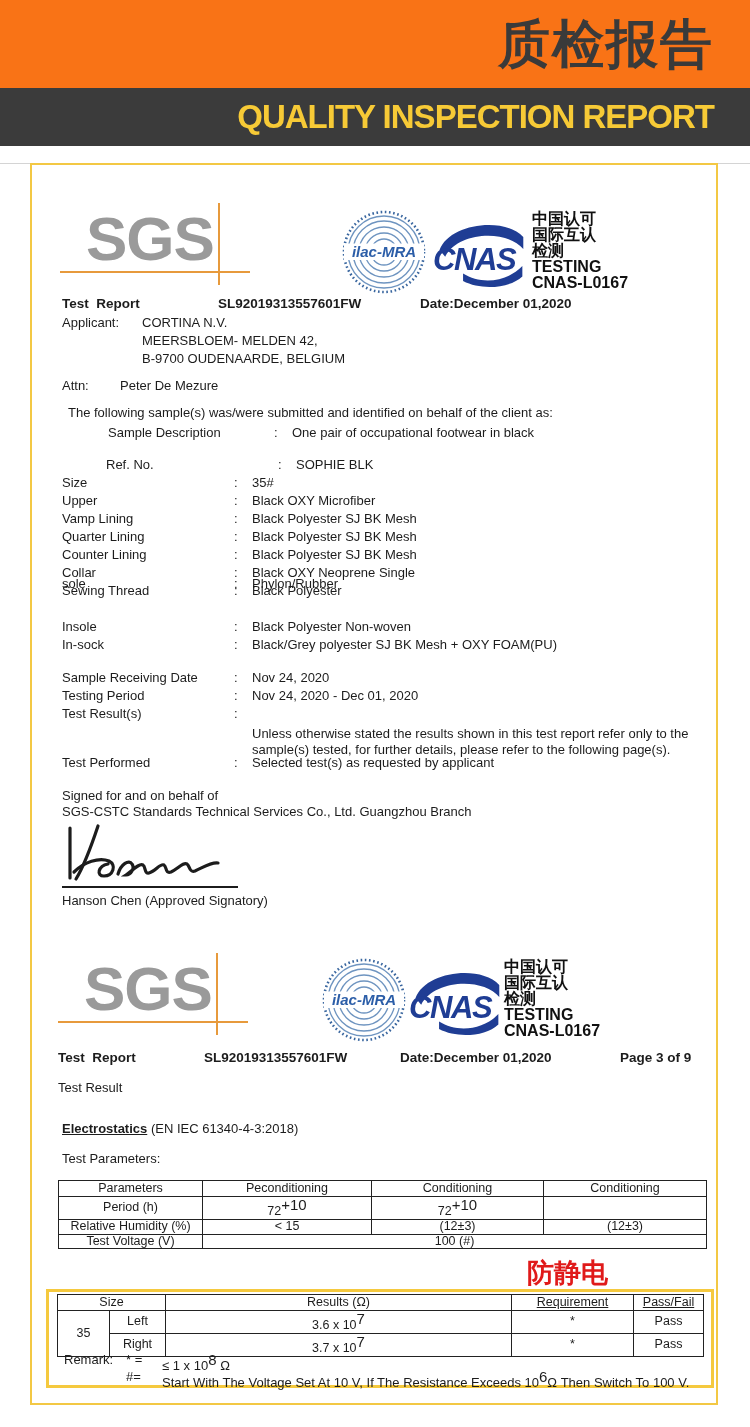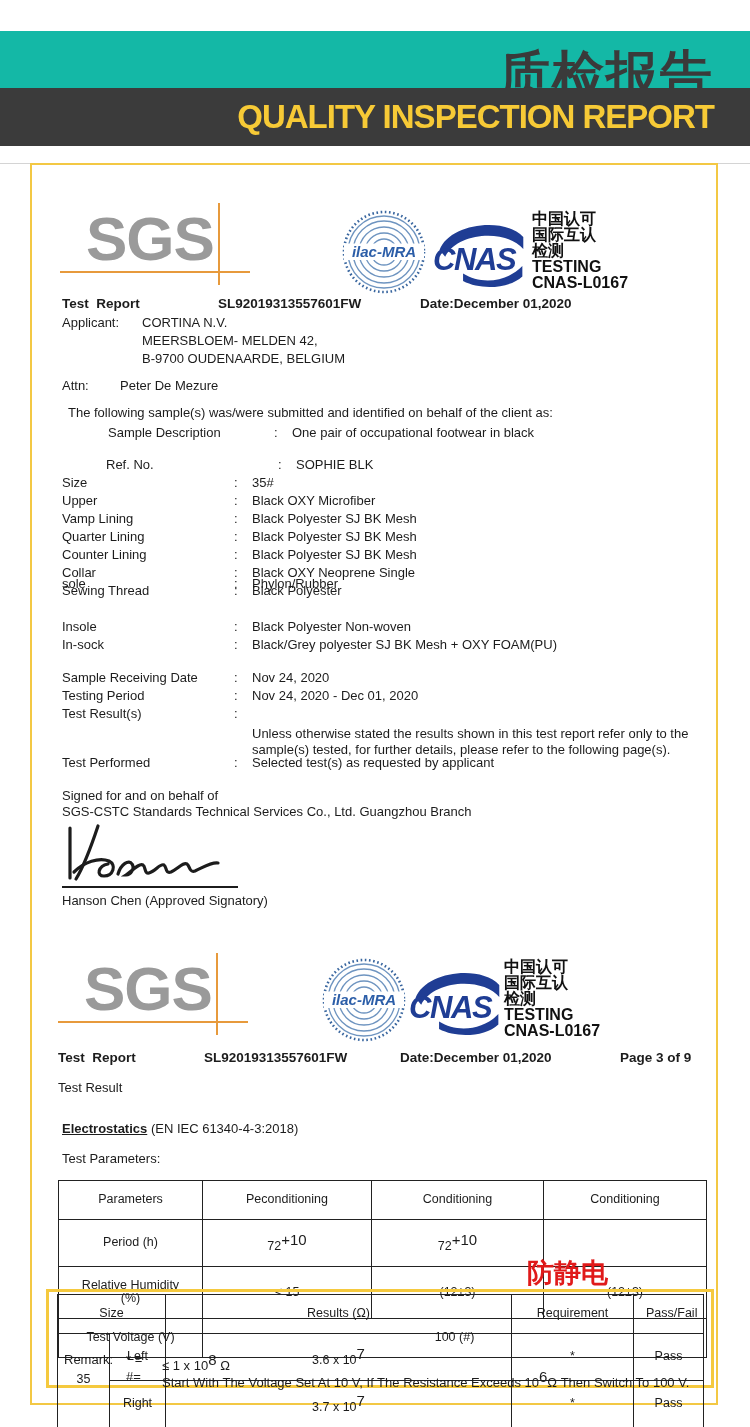--- a/index.html
+++ b/index.html
@@ -7,21 +7,21 @@
   body {
     width:750px; height:1427px; position:relative; overflow:hidden;
     font-family:"Liberation Sans","DejaVu Sans",sans-serif;
     color:#1c1c1c;
   }
   .abs { position:absolute; }
   .b { font-weight:bold; }
   .pre { white-space:pre; }
 
   
-  .band-yellow { left:0; top:0; width:750px; height:79px; background:#14b8a6;margin-top:31px; }
+  .band-yellow { left:0; top:0; width:750px; height:88px; background:#f97316; }
   .band-yellow .t {
     position:absolute; right:36px; top:0; line-height:88px;
     font-size:52px; font-weight:bold; color:#3a3a3a; letter-spacing:2px;
   }
   .band-dark { left:0; top:88px; width:750px; height:58px; background:#3b3b3b; }
   .band-dark .t {
     position:absolute; right:36px; top:0; line-height:58px;
     font-size:33px; font-weight:bold; color:#f7ca36; letter-spacing:-1px;
   }
   .hairline { left:0; top:163px; width:750px; height:1px; background:#d4d4d4; }
@@ -35,21 +35,21 @@
   .cert { font-size:16px; font-weight:bold; line-height:16px; color:#111; }
 
   
   .row { position:absolute; display:flex; font-size:13px; line-height:16px; }
   .row .lab { flex:0 0 auto; }
   .row .col { flex:0 0 18px; }
   .fs13 { font-size:13px; line-height:16px; }
   .rep { font-size:13.5px; }
 
   table { border-collapse:collapse; table-layout:fixed; text-align:center; }
-  td,th { border:1px solid #222; font-weight:normal; font-size:12.5px; line-height:1.1; padding:12px; overflow:hidden; }
+  td,th { border:1px solid #222; font-weight:normal; font-size:12.5px; line-height:1.1; padding:0; overflow:hidden; }
   .u { text-decoration:underline; }
   sup { font-size:15px; }
 
   .antistatic { font-size:27px; font-weight:bold; color:#e01a1a; line-height:30px; }
   .ybox { border:3px solid #f5c93e; background:transparent; }
   .sigline { height:0; border-top:2px solid #1c1c1c; }
 </style>
 </head>
 <body>
 

